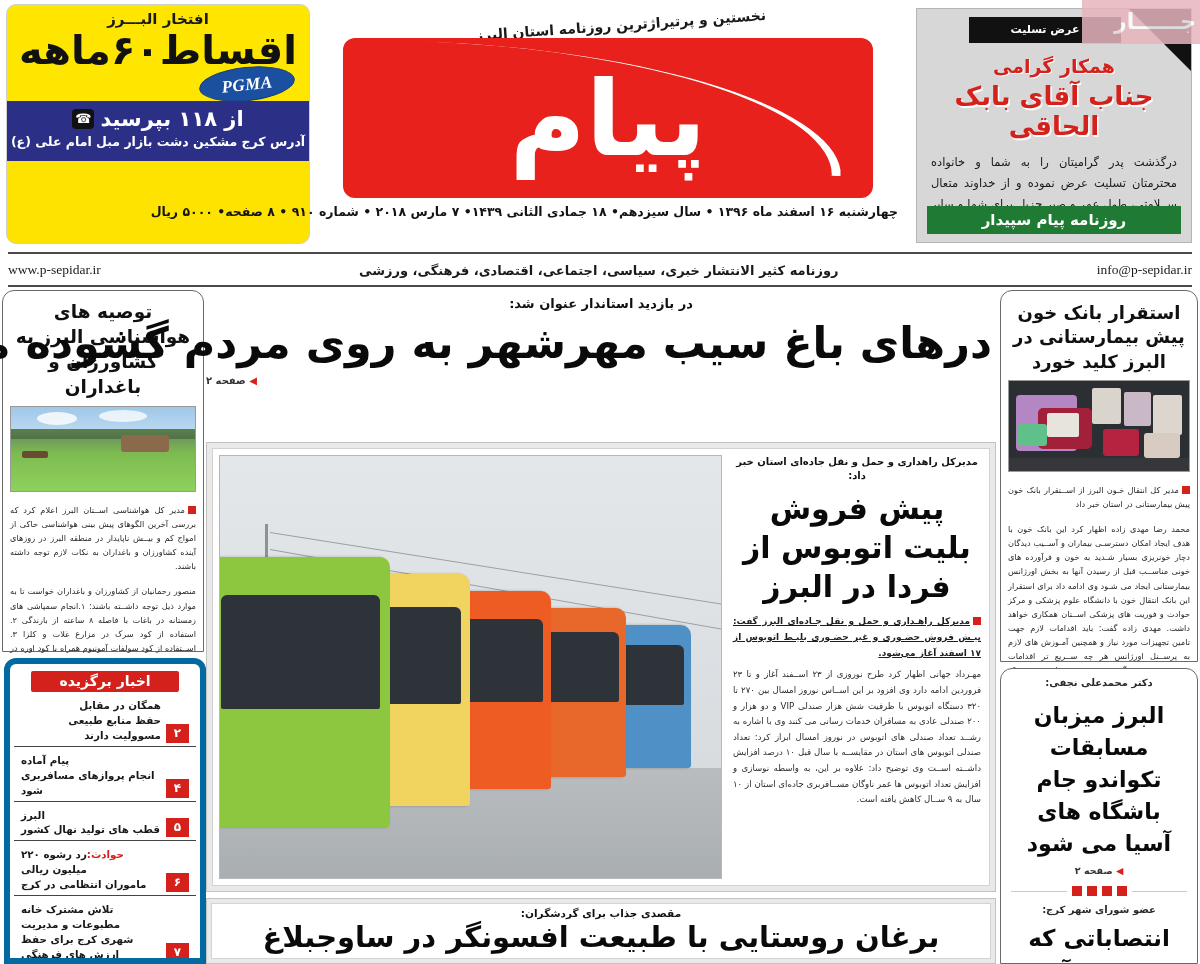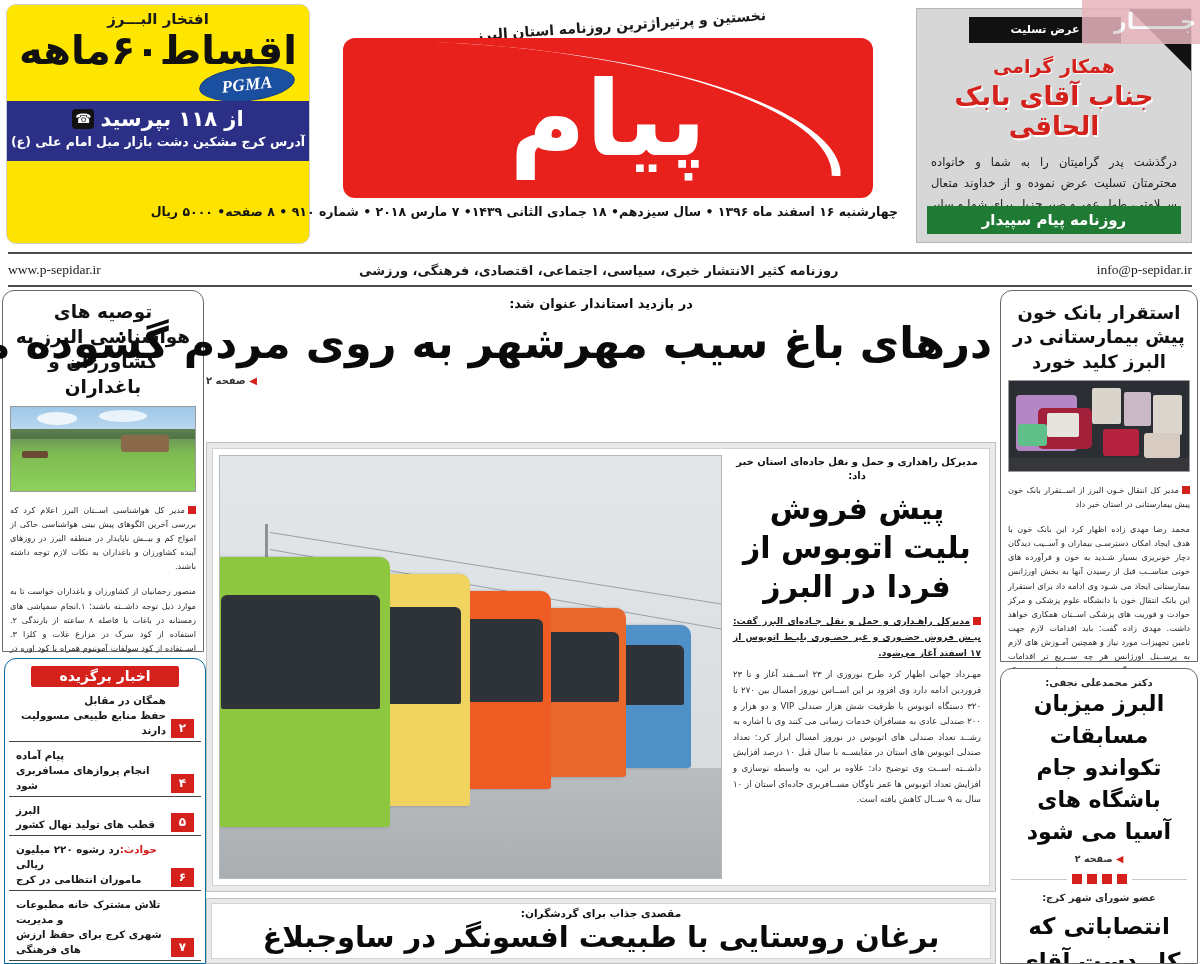--- a/index.html
+++ b/index.html
@@ -365,21 +365,21 @@
     background: #d4211c;
     margin-left: 3px;
     vertical-align: -1px;
   }
 
   .news-panel {
     position: absolute;
     top: 368px; left: 2px;
     width: 202px;
     height: 306px;
-    border: 1px solid #0369a1;
+    border: 6px solid #0369a1;
     border-radius: 12px 12px 0 0;
     background: #fff;
     overflow: hidden;
     direction: rtl;
   }
   .news-head {
     margin: 7px auto 0 auto;
     width: 148px;
     height: 21px;
     background: #d4211c;
@@ -561,21 +561,21 @@
     font-weight: bold;
     color: #2a2a2a;
     text-align: center;
   }
   .sports-title {
     font-size: 22px;
     font-weight: bold;
     color: #0a0a0a;
     text-align: center;
     line-height: 1.45;
-    margin-top: 0;
+    margin-top: 12px;
   }
   .page-ref-center {
     font-size: 9.5px;
     font-weight: bold;
     color: #333;
     text-align: center;
     margin-top: 6px;
   }
   .sep-dots {
     display: flex;

